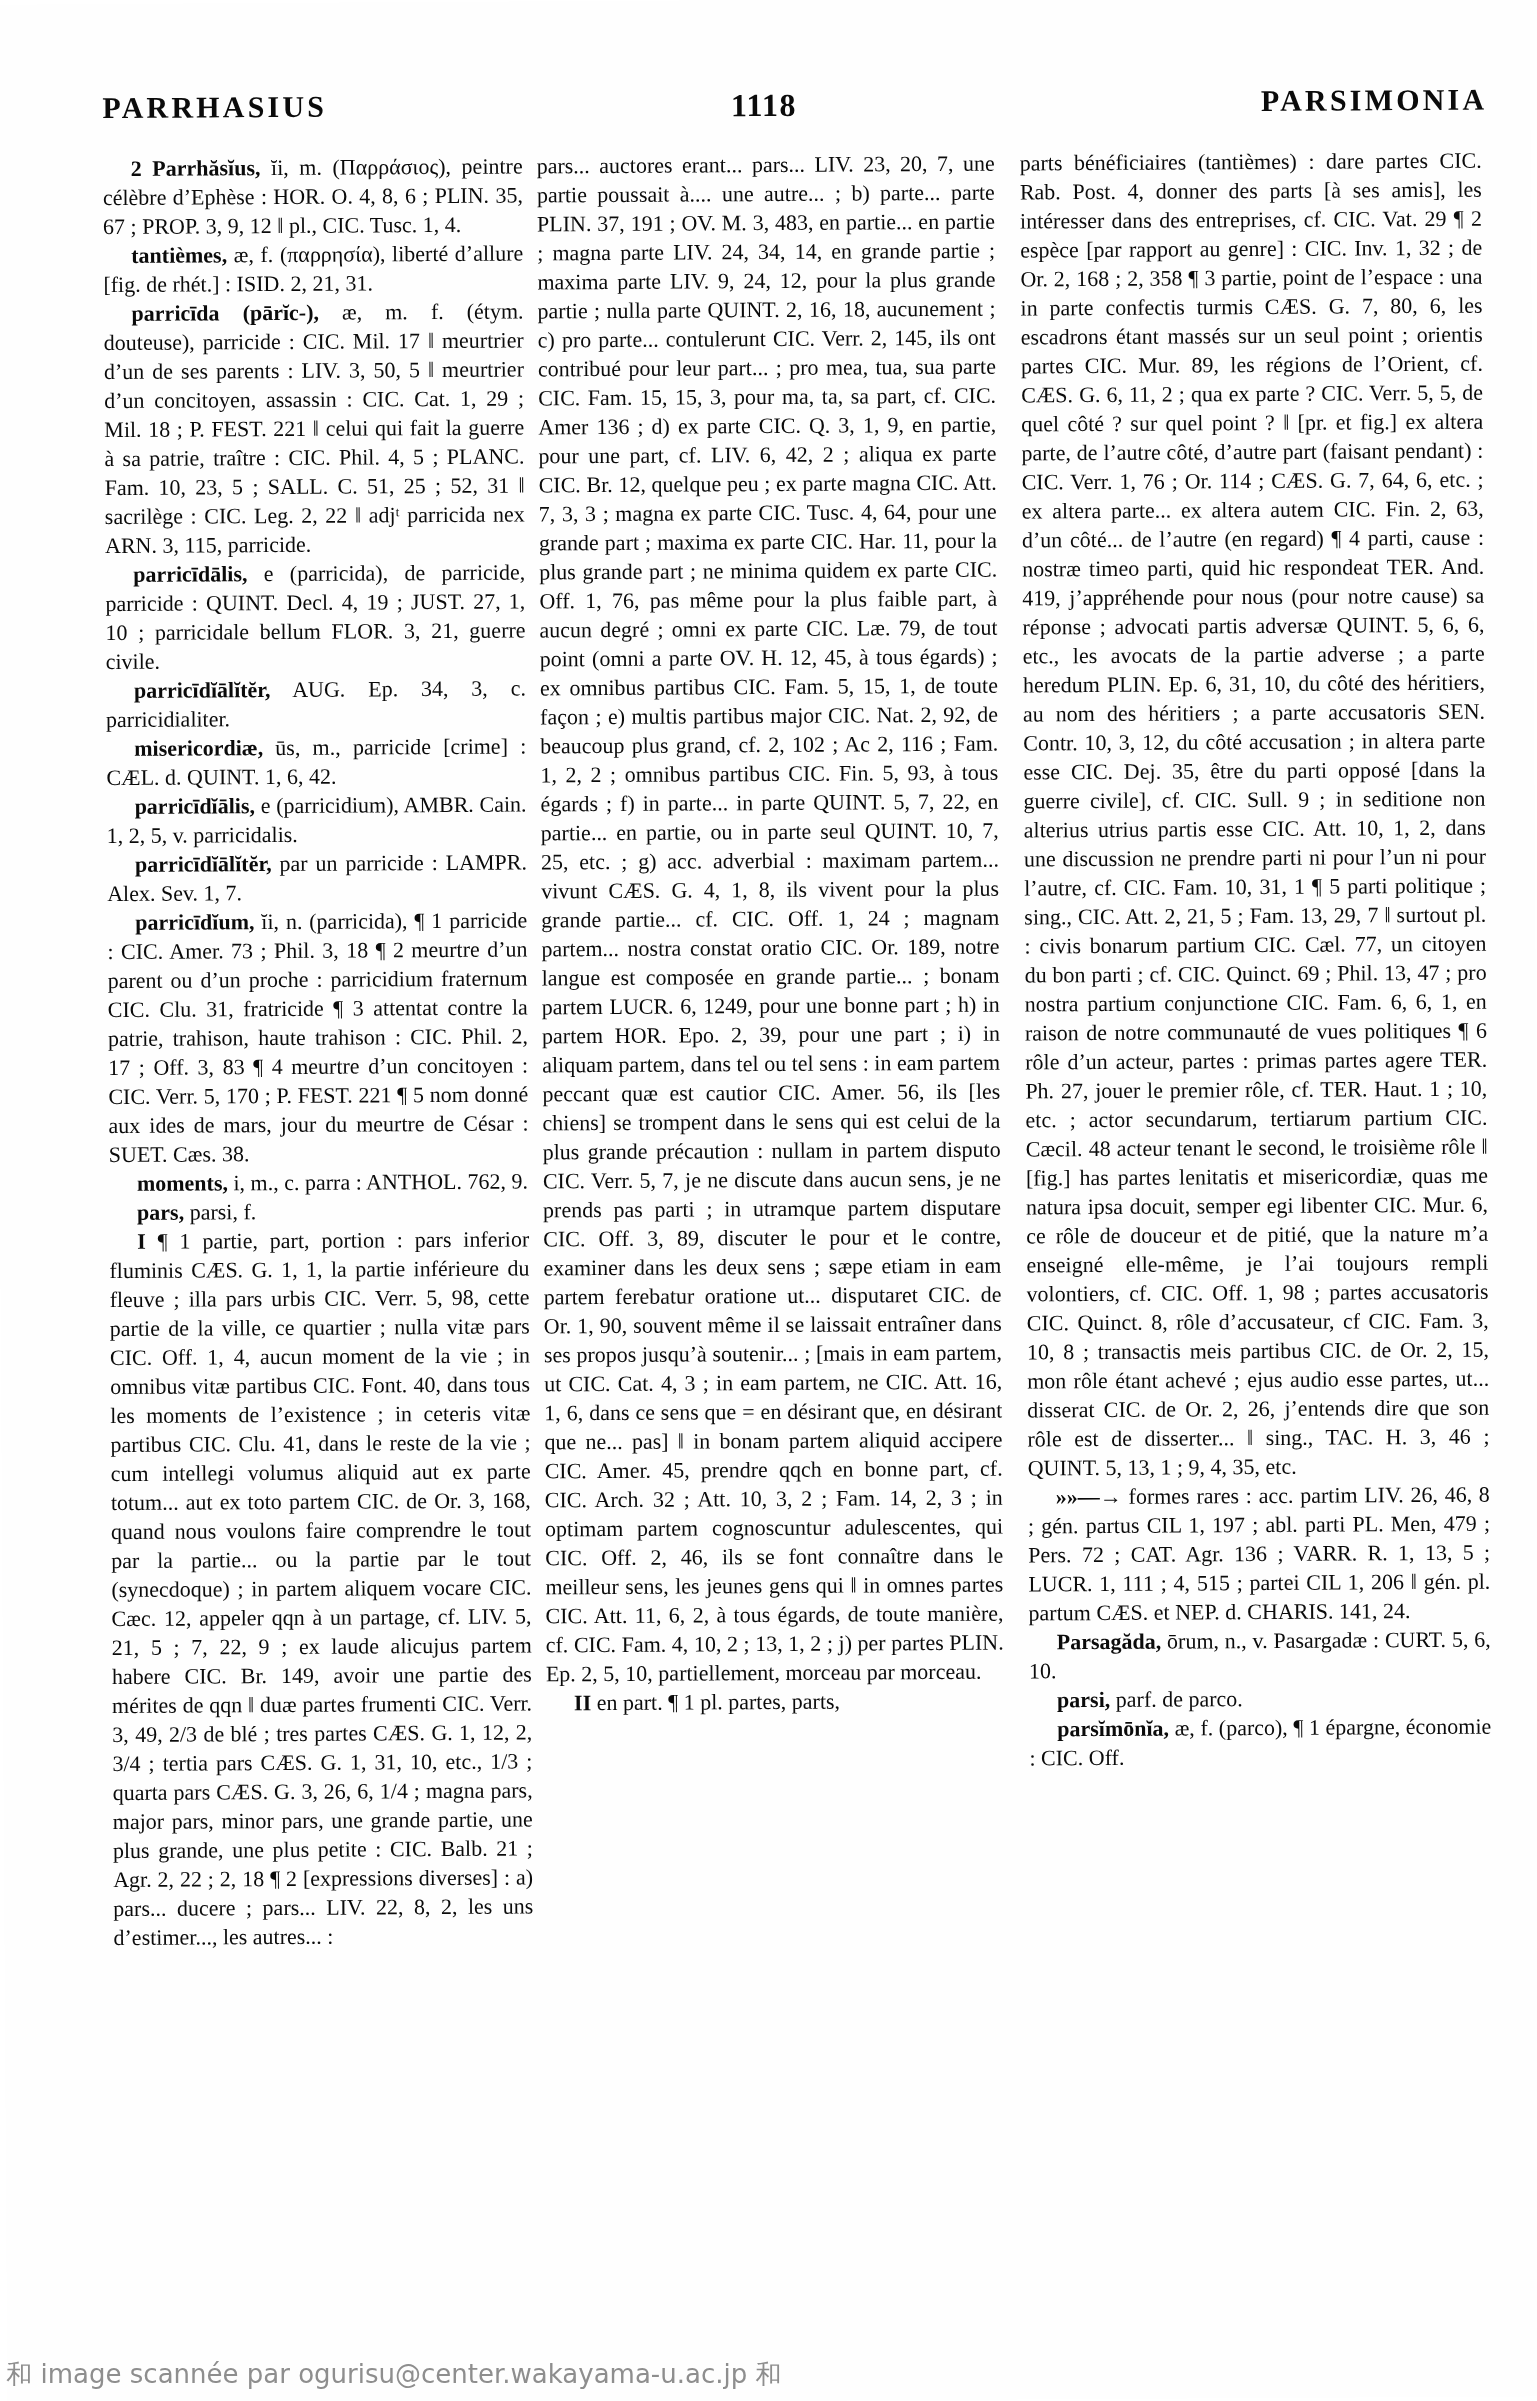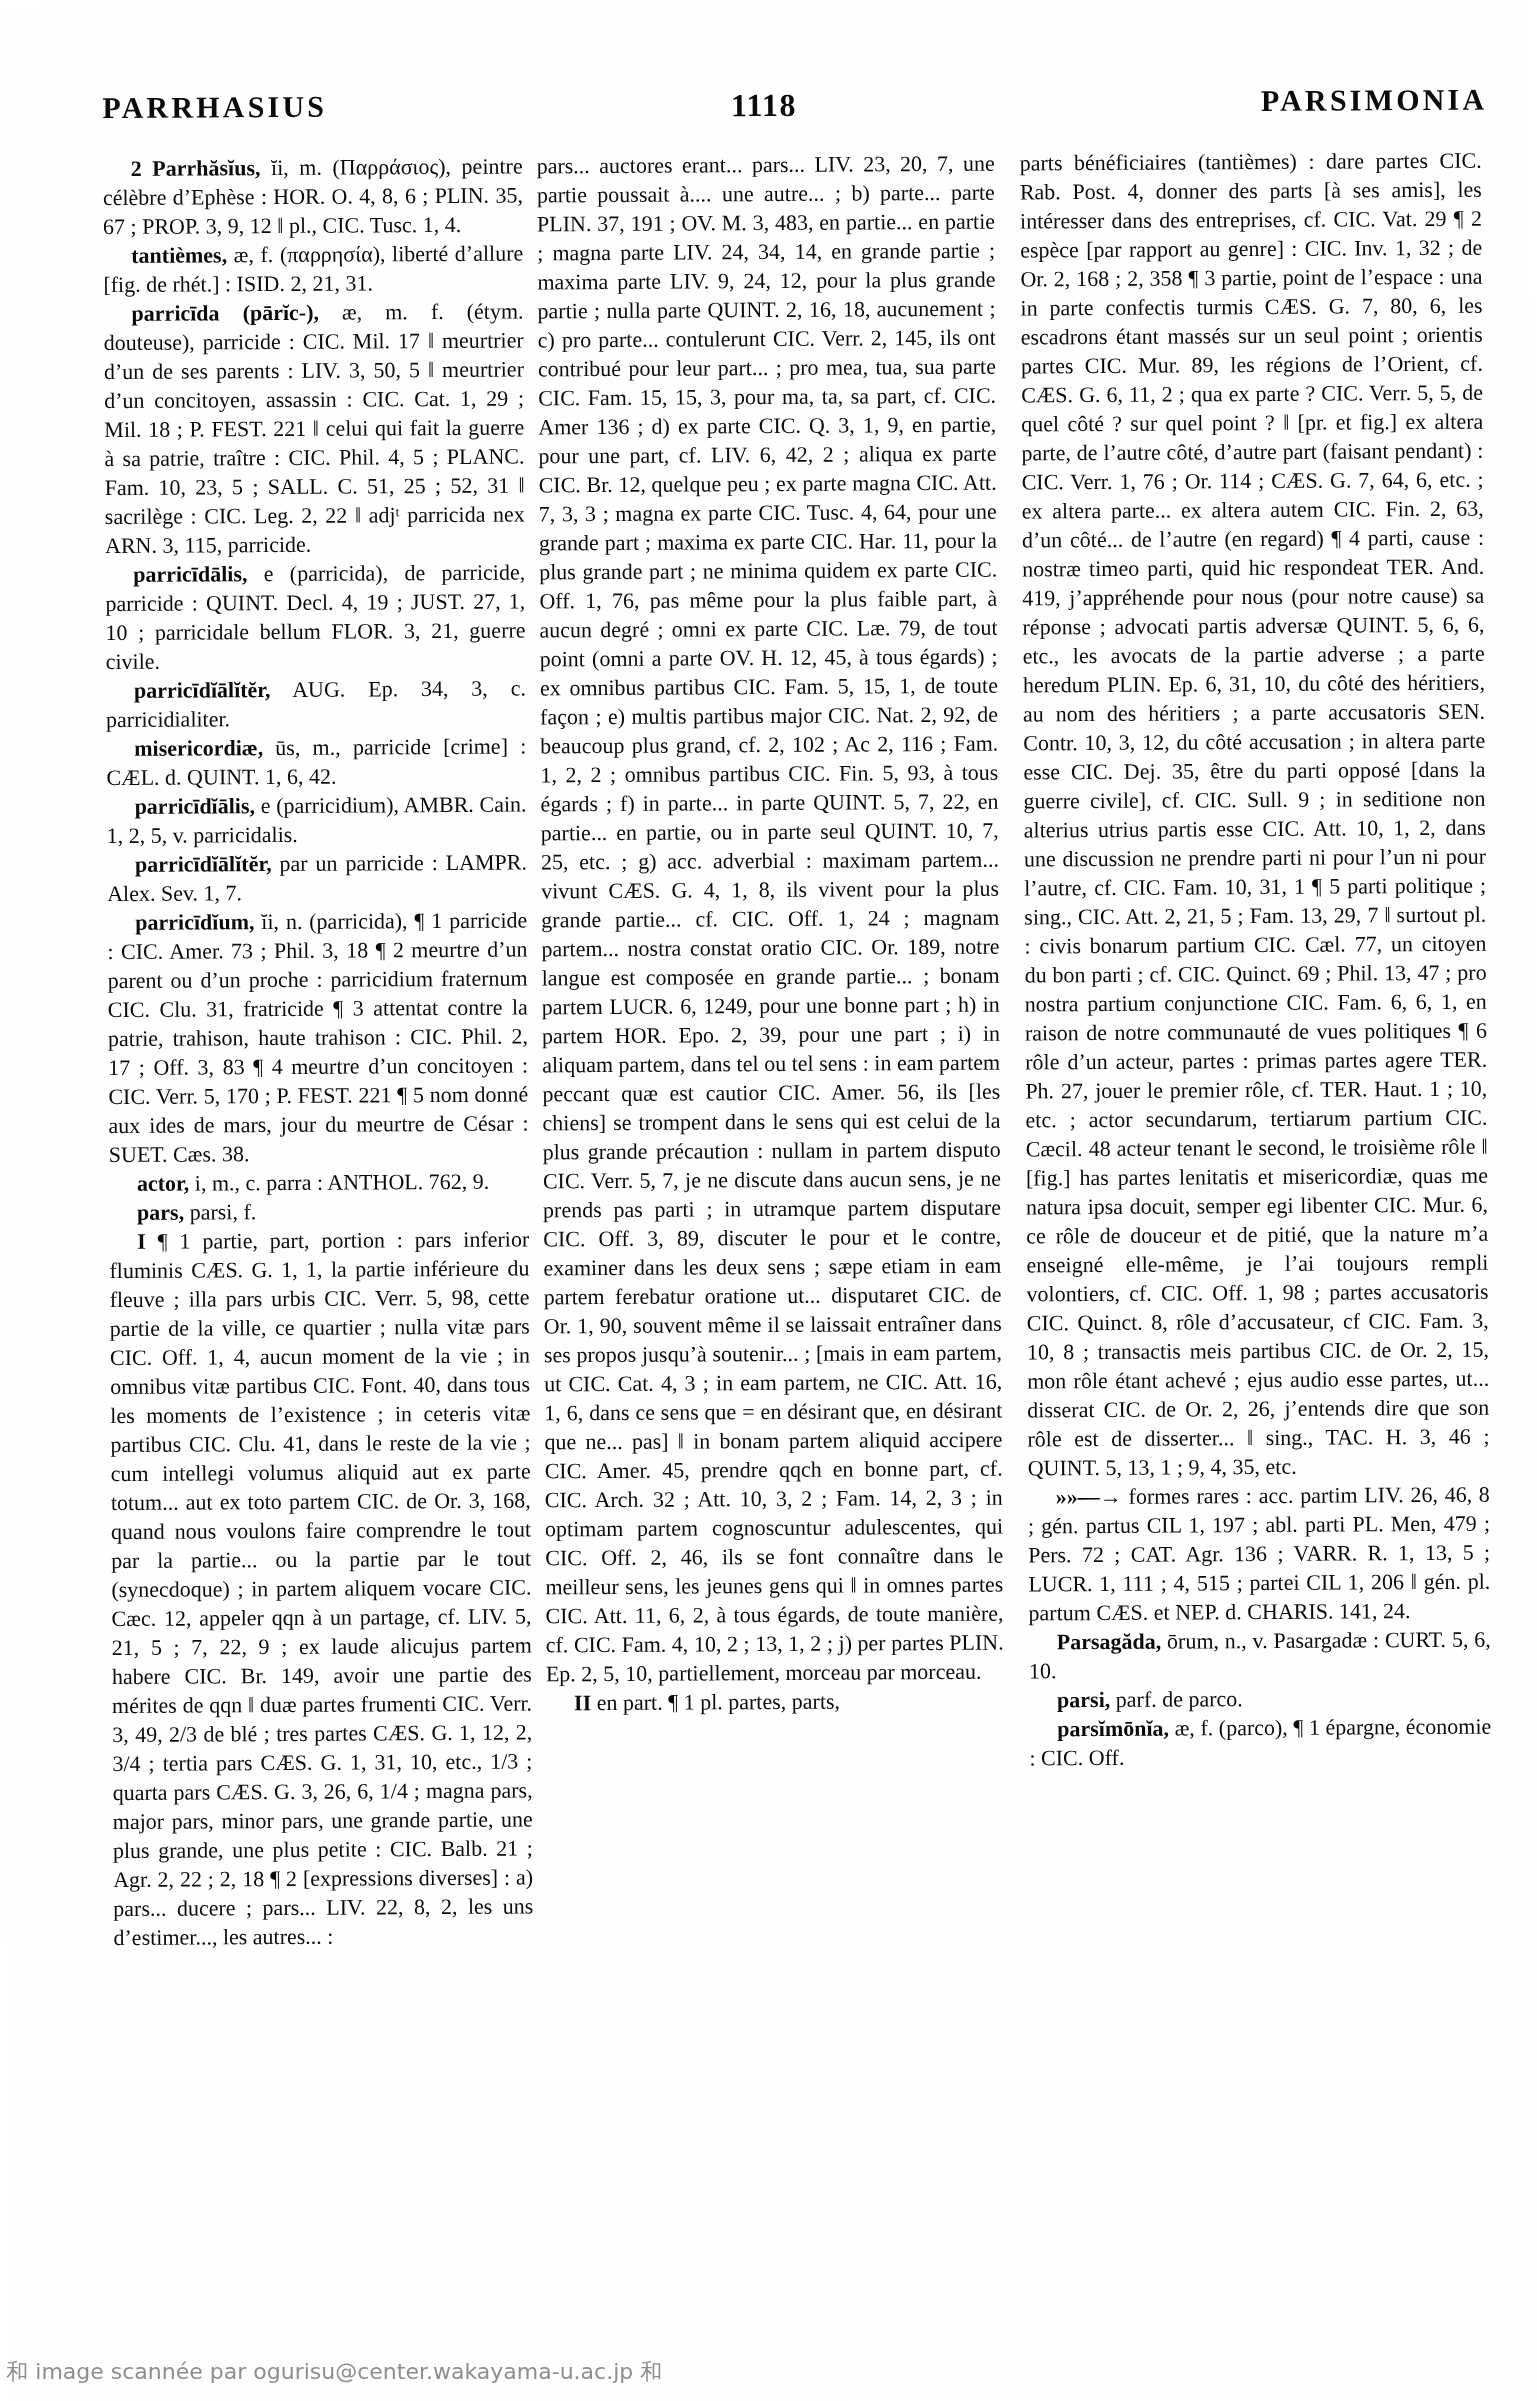--- a/index.html
+++ b/index.html
@@ -31,21 +31,21 @@
   }
   .col1 { left: 109px;  width: 420px; }
   .col2 { left: 543px;  width: 458px; }
   .col3 { left: 1026px; width: 462px; }
   .col p { margin: 0; padding: 0; }
   .col p.indent { text-indent: 28px; }
   b.lead { font-weight: bold; }
   .footer {
     position: absolute; left: 6.3px; top: 2357px;
     font-family: "DejaVu Sans", "Liberation Sans", sans-serif;
-    font-size: 22px; color: #8e8e8e;
+    font-size: 26px; color: #8e8e8e;
     white-space: nowrap;
   }
 </style>
 </head>
 <body>
 
 <div class="page">
   <div class="running-head head-left">PARRHASIUS</div>
   <div class="running-head head-center">1118</div>
   <div class="running-head head-right">PARSIMONIA</div>
@@ -53,21 +53,21 @@
   <div class="col col1">
       <p class="indent"><b class="lead">2 Parrhăsĭus,</b><span> ĭi, m. (Παρράσιος), peintre célèbre d’Ephèse : HOR. O. 4, 8, 6 ; PLIN. 35, 67 ; PROP. 3, 9, 12 ‖ pl., CIC. Tusc. 1, 4.</span></p>
       <p class="indent"><b class="lead">tantièmes,</b><span> æ, f. (παρρησία), liberté d’allure [fig. de rhét.] : ISID. 2, 21, 31.</span></p>
       <p class="indent"><b class="lead">parricīda (pārĭc-),</b><span> æ, m. f. (étym. douteuse), parricide : CIC. Mil. 17 ‖ meurtrier d’un de ses parents : LIV. 3, 50, 5 ‖ meurtrier d’un concitoyen, assassin : CIC. Cat. 1, 29 ; Mil. 18 ; P. FEST. 221 ‖ celui qui fait la guerre à sa patrie, traître : CIC. Phil. 4, 5 ; PLANC. Fam. 10, 23, 5 ; SALL. C. 51, 25 ; 52, 31 ‖ sacrilège : CIC. Leg. 2, 22 ‖ adjᵗ parricida nex ARN. 3, 115, parricide.</span></p>
       <p class="indent"><b class="lead">parricīdālis,</b><span> e (parricida), de parricide, parricide : QUINT. Decl. 4, 19 ; JUST. 27, 1, 10 ; parricidale bellum FLOR. 3, 21, guerre civile.</span></p>
       <p class="indent"><b class="lead">parricīdĭālĭtĕr,</b><span> AUG. Ep. 34, 3, c. parricidialiter.</span></p>
       <p class="indent"><b class="lead">misericordiæ,</b><span> ūs, m., parricide [crime] : CÆL. d. QUINT. 1, 6, 42.</span></p>
       <p class="indent"><b class="lead">parricīdĭālis,</b><span> e (parricidium), AMBR. Cain. 1, 2, 5, v. parricidalis.</span></p>
       <p class="indent"><b class="lead">parricīdĭālĭtĕr,</b><span> par un parricide : LAMPR. Alex. Sev. 1, 7.</span></p>
       <p class="indent"><b class="lead">parricīdĭum,</b><span> ĭi, n. (parricida), ¶ 1 parricide : CIC. Amer. 73 ; Phil. 3, 18 ¶ 2 meurtre d’un parent ou d’un proche : parricidium fraternum CIC. Clu. 31, fratricide ¶ 3 attentat contre la patrie, trahison, haute trahison : CIC. Phil. 2, 17 ; Off. 3, 83 ¶ 4 meurtre d’un concitoyen : CIC. Verr. 5, 170 ; P. FEST. 221 ¶ 5 nom donné aux ides de mars, jour du meurtre de César : SUET. Cæs. 38.</span></p>
-      <p class="indent"><b class="lead">actor,</b><span> i, m., c. parra : ANTHOL. 762, 9.</span></p>
+      <p class="indent"><b class="lead">moments,</b><span> i, m., c. parra : ANTHOL. 762, 9.</span></p>
       <p class="indent"><b class="lead">pars,</b><span> parsi, f.</span></p>
       <p class="indent"><b class="lead">I</b><span> ¶ 1 partie, part, portion : pars inferior fluminis CÆS. G. 1, 1, la partie inférieure du fleuve ; illa pars urbis CIC. Verr. 5, 98, cette partie de la ville, ce quartier ; nulla vitæ pars CIC. Off. 1, 4, aucun moment de la vie ; in omnibus vitæ partibus CIC. Font. 40, dans tous les moments de l’existence ; in ceteris vitæ partibus CIC. Clu. 41, dans le reste de la vie ; cum intellegi volumus aliquid aut ex parte totum... aut ex toto partem CIC. de Or. 3, 168, quand nous voulons faire comprendre le tout par la partie... ou la partie par le tout (synecdoque) ; in partem aliquem vocare CIC. Cæc. 12, appeler qqn à un partage, cf. LIV. 5, 21, 5 ; 7, 22, 9 ; ex laude alicujus partem habere CIC. Br. 149, avoir une partie des mérites de qqn ‖ duæ partes frumenti CIC. Verr. 3, 49, 2/3 de blé ; tres partes CÆS. G. 1, 12, 2, 3/4 ; tertia pars CÆS. G. 1, 31, 10, etc., 1/3 ; quarta pars CÆS. G. 3, 26, 6, 1/4 ; magna pars, major pars, minor pars, une grande partie, une plus grande, une plus petite : CIC. Balb. 21 ; Agr. 2, 22 ; 2, 18 ¶ 2 [expressions diverses] : a) pars... ducere ; pars... LIV. 22, 8, 2, les uns d’estimer..., les autres... :</span></p>
     </div>
   <div class="col col2">
       <p><span>pars... auctores erant... pars... LIV. 23, 20, 7, une partie poussait à.... une autre... ; b) parte... parte PLIN. 37, 191 ; OV. M. 3, 483, en partie... en partie ; magna parte LIV. 24, 34, 14, en grande partie ; maxima parte LIV. 9, 24, 12, pour la plus grande partie ; nulla parte QUINT. 2, 16, 18, aucunement ; c) pro parte... contulerunt CIC. Verr. 2, 145, ils ont contribué pour leur part... ; pro mea, tua, sua parte CIC. Fam. 15, 15, 3, pour ma, ta, sa part, cf. CIC. Amer 136 ; d) ex parte CIC. Q. 3, 1, 9, en partie, pour une part, cf. LIV. 6, 42, 2 ; aliqua ex parte CIC. Br. 12, quelque peu ; ex parte magna CIC. Att. 7, 3, 3 ; magna ex parte CIC. Tusc. 4, 64, pour une grande part ; maxima ex parte CIC. Har. 11, pour la plus grande part ; ne minima quidem ex parte CIC. Off. 1, 76, pas même pour la plus faible part, à aucun degré ; omni ex parte CIC. Læ. 79, de tout point (omni a parte OV. H. 12, 45, à tous égards) ; ex omnibus partibus CIC. Fam. 5, 15, 1, de toute façon ; e) multis partibus major CIC. Nat. 2, 92, de beaucoup plus grand, cf. 2, 102 ; Ac 2, 116 ; Fam. 1, 2, 2 ; omnibus partibus CIC. Fin. 5, 93, à tous égards ; f) in parte... in parte QUINT. 5, 7, 22, en partie... en partie, ou in parte seul QUINT. 10, 7, 25, etc. ; g) acc. adverbial : maximam partem... vivunt CÆS. G. 4, 1, 8, ils vivent pour la plus grande partie... cf. CIC. Off. 1, 24 ; magnam partem... nostra constat oratio CIC. Or. 189, notre langue est composée en grande partie... ; bonam partem LUCR. 6, 1249, pour une bonne part ; h) in partem HOR. Epo. 2, 39, pour une part ; i) in aliquam partem, dans tel ou tel sens : in eam partem peccant quæ est cautior CIC. Amer. 56, ils [les chiens] se trompent dans le sens qui est celui de la plus grande précaution : nullam in partem disputo CIC. Verr. 5, 7, je ne discute dans aucun sens, je ne prends pas parti ; in utramque partem disputare CIC. Off. 3, 89, discuter le pour et le contre, examiner dans les deux sens ; sæpe etiam in eam partem ferebatur oratione ut... disputaret CIC. de Or. 1, 90, souvent même il se laissait entraîner dans ses propos jusqu’à soutenir... ; [mais in eam partem, ut CIC. Cat. 4, 3 ; in eam partem, ne CIC. Att. 16, 1, 6, dans ce sens que = en désirant que, en désirant que ne... pas] ‖ in bonam partem aliquid accipere CIC. Amer. 45, prendre qqch en bonne part, cf. CIC. Arch. 32 ; Att. 10, 3, 2 ; Fam. 14, 2, 3 ; in optimam partem cognoscuntur adulescentes, qui CIC. Off. 2, 46, ils se font connaître dans le meilleur sens, les jeunes gens qui ‖ in omnes partes CIC. Att. 11, 6, 2, à tous égards, de toute manière, cf. CIC. Fam. 4, 10, 2 ; 13, 1, 2 ; j) per partes PLIN. Ep. 2, 5, 10, partiellement, morceau par morceau.</span></p>
       <p class="indent"><b class="lead">II</b><span> en part. ¶ 1 pl. partes, parts,</span></p>
     </div>
   <div class="col col3">
       <p><span>parts bénéficiaires (tantièmes) : dare partes CIC. Rab. Post. 4, donner des parts [à ses amis], les intéresser dans des entreprises, cf. CIC. Vat. 29 ¶ 2 espèce [par rapport au genre] : CIC. Inv. 1, 32 ; de Or. 2, 168 ; 2, 358 ¶ 3 partie, point de l’espace : una in parte confectis turmis CÆS. G. 7, 80, 6, les escadrons étant massés sur un seul point ; orientis partes CIC. Mur. 89, les régions de l’Orient, cf. CÆS. G. 6, 11, 2 ; qua ex parte ? CIC. Verr. 5, 5, de quel côté ? sur quel point ? ‖ [pr. et fig.] ex altera parte, de l’autre côté, d’autre part (faisant pendant) : CIC. Verr. 1, 76 ; Or. 114 ; CÆS. G. 7, 64, 6, etc. ; ex altera parte... ex altera autem CIC. Fin. 2, 63, d’un côté... de l’autre (en regard) ¶ 4 parti, cause : nostræ timeo parti, quid hic respondeat TER. And. 419, j’appréhende pour nous (pour notre cause) sa réponse ; advocati partis adversæ QUINT. 5, 6, 6, etc., les avocats de la partie adverse ; a parte heredum PLIN. Ep. 6, 31, 10, du côté des héritiers, au nom des héritiers ; a parte accusatoris SEN. Contr. 10, 3, 12, du côté accusation ; in altera parte esse CIC. Dej. 35, être du parti opposé [dans la guerre civile], cf. CIC. Sull. 9 ; in seditione non alterius utrius partis esse CIC. Att. 10, 1, 2, dans une discussion ne prendre parti ni pour l’un ni pour l’autre, cf. CIC. Fam. 10, 31, 1 ¶ 5 parti politique ; sing., CIC. Att. 2, 21, 5 ; Fam. 13, 29, 7 ‖ surtout pl. : civis bonarum partium CIC. Cæl. 77, un citoyen du bon parti ; cf. CIC. Quinct. 69 ; Phil. 13, 47 ; pro nostra partium conjunctione CIC. Fam. 6, 6, 1, en raison de notre communauté de vues politiques ¶ 6 rôle d’un acteur, partes : primas partes agere TER. Ph. 27, jouer le premier rôle, cf. TER. Haut. 1 ; 10, etc. ; actor secundarum, tertiarum partium CIC. Cæcil. 48 acteur tenant le second, le troisième rôle ‖ [fig.] has partes lenitatis et misericordiæ, quas me natura ipsa docuit, semper egi libenter CIC. Mur. 6, ce rôle de douceur et de pitié, que la nature m’a enseigné elle-même, je l’ai toujours rempli volontiers, cf. CIC. Off. 1, 98 ; partes accusatoris CIC. Quinct. 8, rôle d’accusateur, cf CIC. Fam. 3, 10, 8 ; transactis meis partibus CIC. de Or. 2, 15, mon rôle étant achevé ; ejus audio esse partes, ut... disserat CIC. de Or. 2, 26, j’entends dire que son rôle est de disserter... ‖ sing., TAC. H. 3, 46 ; QUINT. 5, 13, 1 ; 9, 4, 35, etc.</span></p>
       <p class="indent"><b class="lead">»»—→</b><span> formes rares : acc. partim LIV. 26, 46, 8 ; gén. partus CIL 1, 197 ; abl. parti PL. Men, 479 ; Pers. 72 ; CAT. Agr. 136 ; VARR. R. 1, 13, 5 ; LUCR. 1, 111 ; 4, 515 ; partei CIL 1, 206 ‖ gén. pl. partum CÆS. et NEP. d. CHARIS. 141, 24.</span></p>

